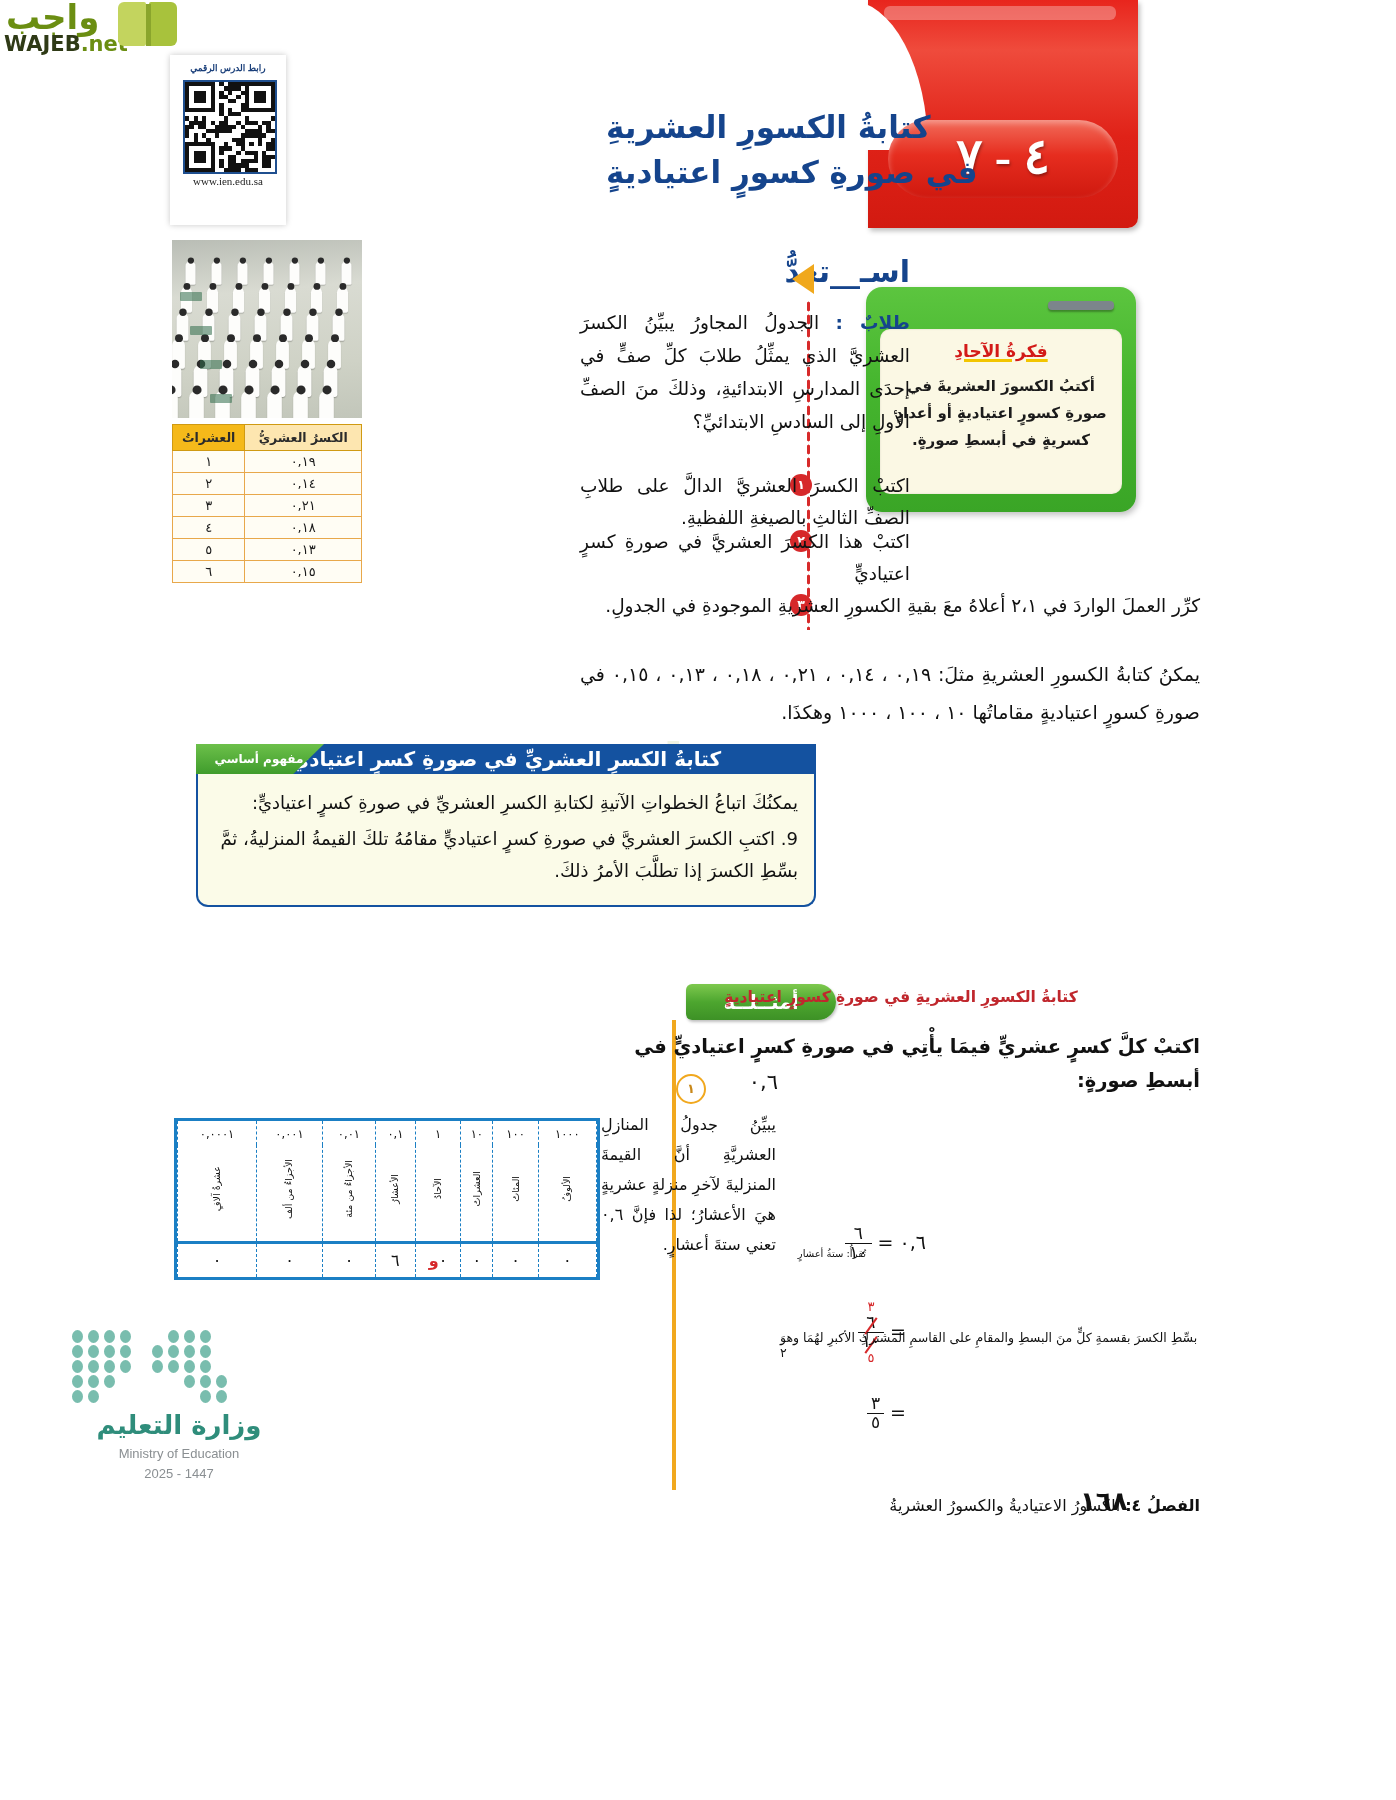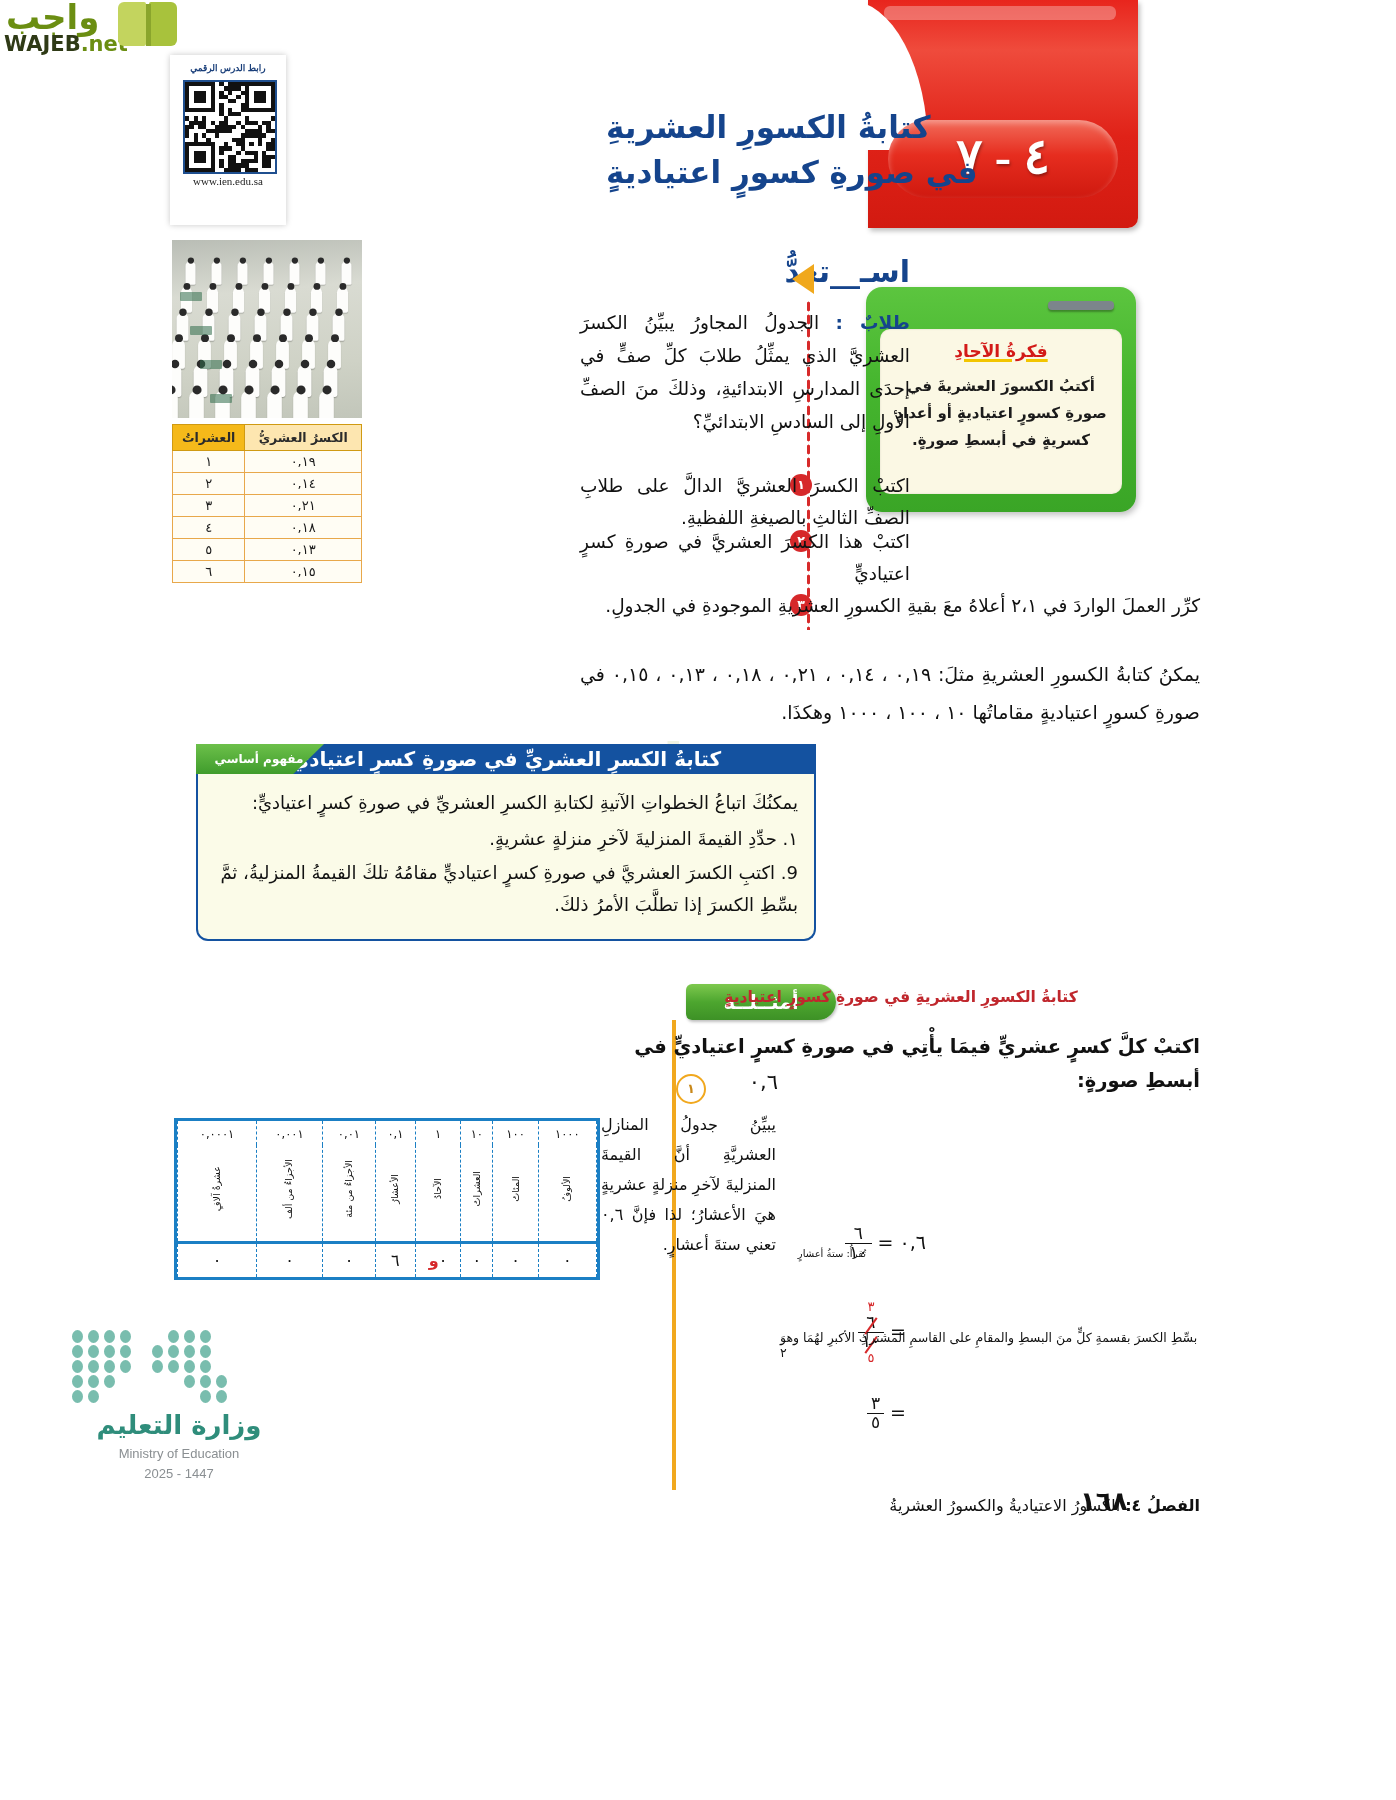--- a/index.html
+++ b/index.html
@@ -689,21 +689,20 @@
 
 <div class="abs" id="concept">
   <div id="concept-head">
     <div class="title">كتابةُ الكسرِ العشريِّ في صورةِ كسرٍ اعتياديٍّ</div>
     <div id="concept-tab">
       <span>مفهوم أساسي</span>
     </div>
   </div>
   <div id="concept-body">
     <p>يمكنُكَ اتباعُ الخطواتِ الآتيةِ لكتابةِ الكسرِ العشريِّ في صورةِ كسرٍ اعتياديٍّ:</p>
-    <div class="step">١.  حدِّدِ القيمةَ المنزليةَ لآخرِ منزلةٍ عشريةٍ.</div>
     <div class="step">9.  اكتبِ الكسرَ العشريَّ في صورةِ كسرٍ اعتياديٍّ مقامُهُ تلكَ القيمةُ المنزليةُ، ثمَّ بسِّطِ الكسرَ إذا تطلَّبَ الأمرُ ذلكَ.</div>
   </div>
 </div>
 
 <div class="abs" id="ex-banner">
   <span>أمثــلــة</span>
 </div>
 <div class="abs" id="ex-sub">كتابةُ الكسورِ العشريةِ في صورةِ كسورٍ اعتياديةٍ</div>
 <div class="abs" id="ex-rule"></div>
 <div class="abs" id="ex-instr">اكتبْ كلَّ كسرٍ عشريٍّ فيمَا يأْتِي في صورةِ كسرٍ اعتياديٍّ في أبسطِ صورةٍ:</div>

